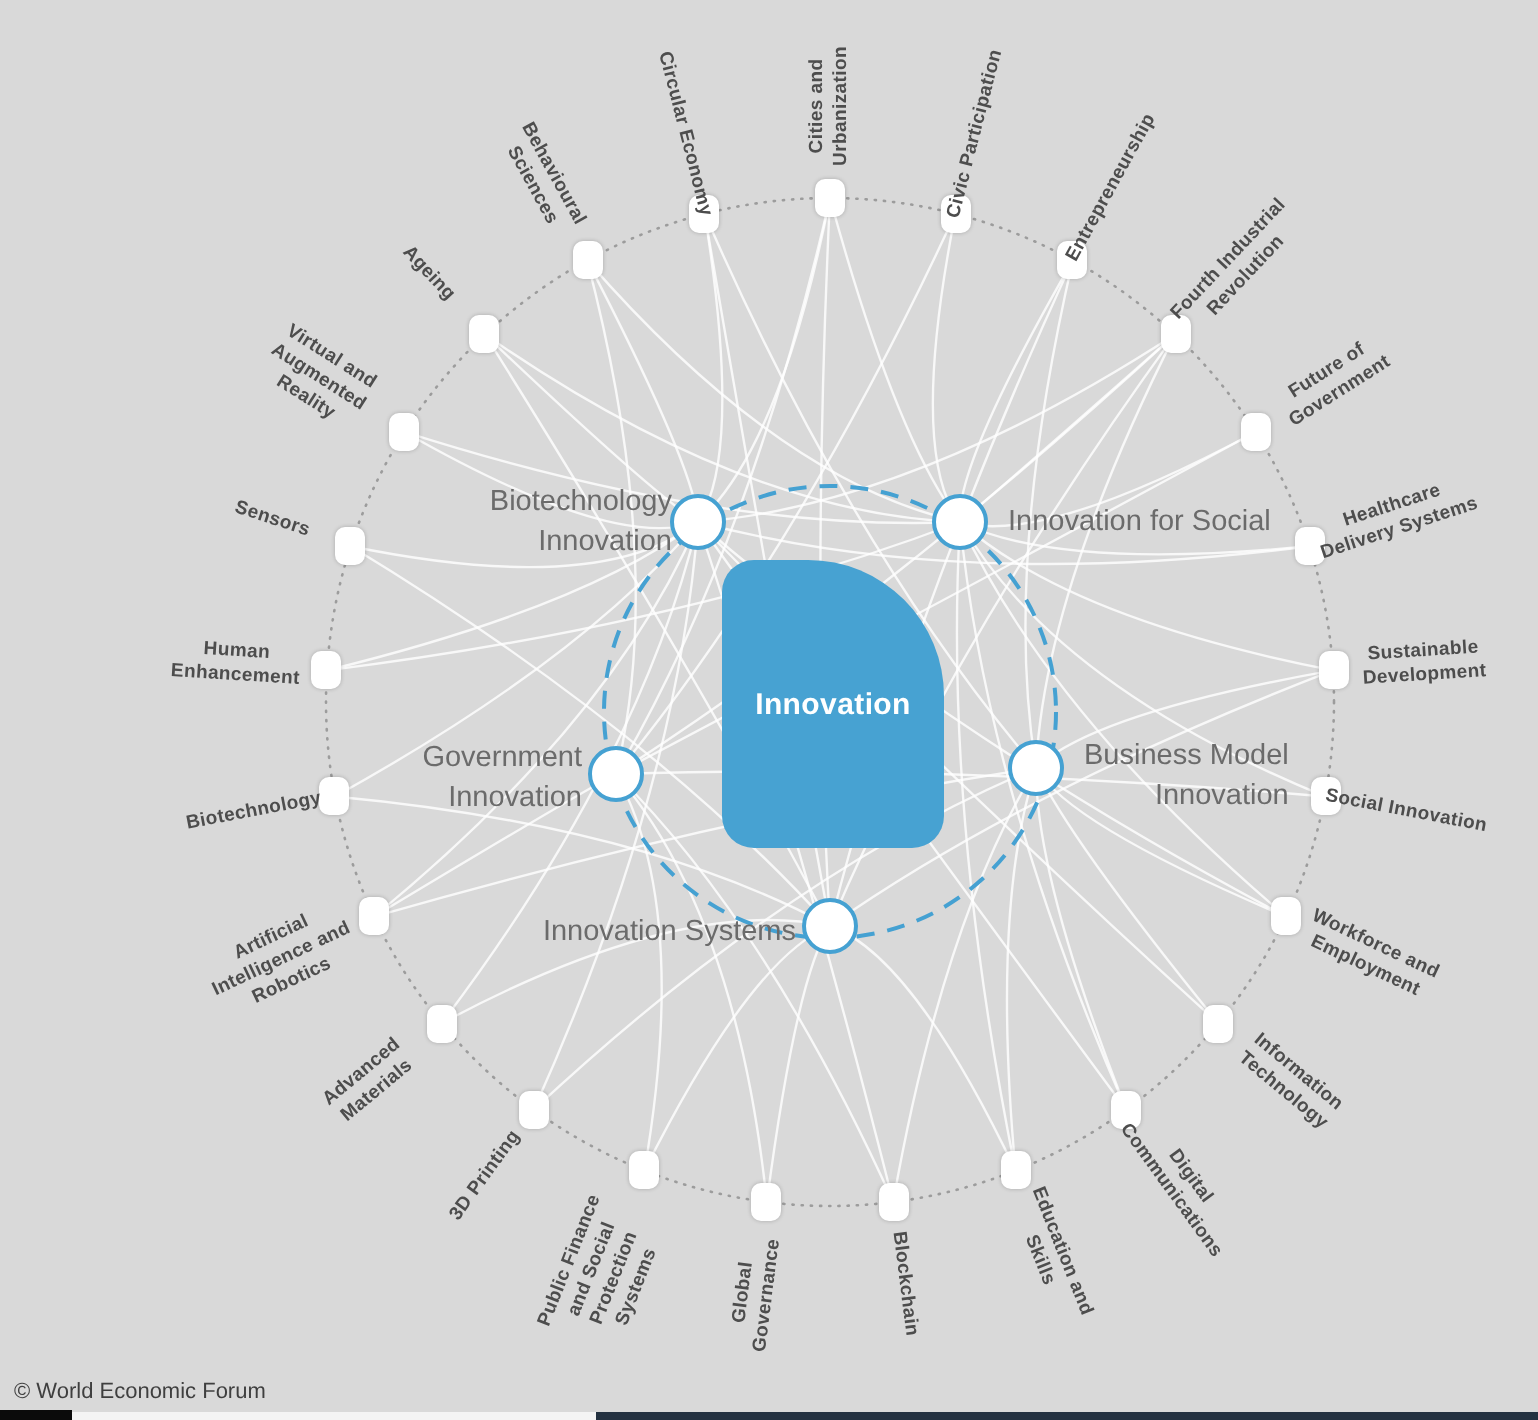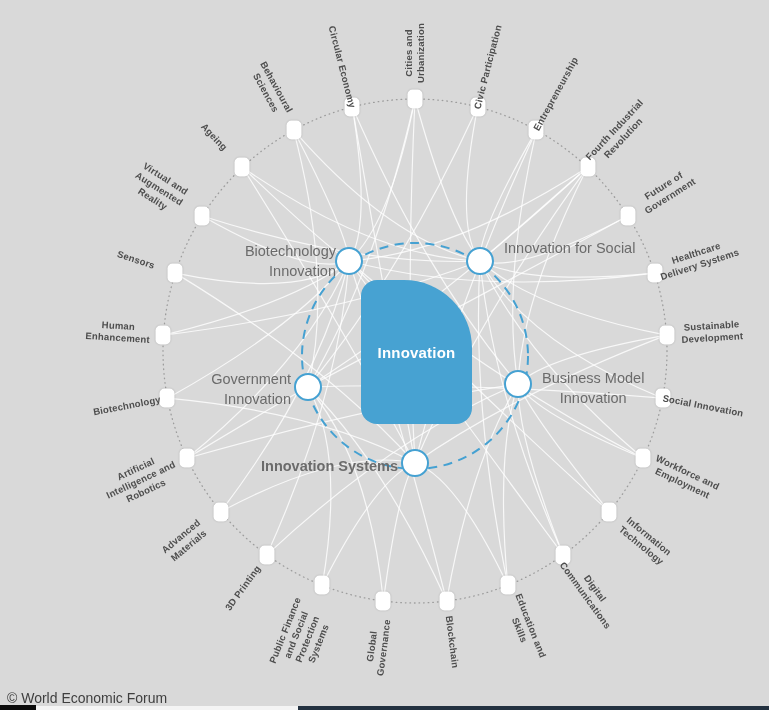--- a/index.html
+++ b/index.html
@@ -29,21 +29,21 @@
     text-align:center;white-space:nowrap;letter-spacing:.2px;
   }
   .inner-circle{
     position:absolute;width:28px;height:28px;border-radius:50%;
     background:#ffffff;box-sizing:border-box;transform:translate(-50%,-50%);
   }
   .inner-label{
     position:absolute;font-size:14.5px;line-height:20px;white-space:nowrap;
   }
   .copyright{
-    position:absolute;left:7px;top:690px;font-size:14px;color:#3f3f3f;z-index:4;
+    position:absolute;left:7px;top:690px;font-size:11px;color:#3f3f3f;z-index:4;
   }
   .footer-seg{position:absolute;bottom:0;height:5px;z-index:4;}
 </style>
 </head>
 <body>
 
 <div class="stage" style="background: rgb(217, 217, 217);">
   <svg class="web-svg" width="769" height="710">
       <circle cx="415" cy="351" r="252" fill="none" stroke="#9c9c9c" stroke-width="1.3" stroke-dasharray="0.6 4" stroke-linecap="round"></circle>
       <path d="M 415 99 Q 448.28457826480803 220.4251692147375 480 261" fill="none" stroke="#ffffff" stroke-width="1.2" opacity="0.8"></path>
@@ -238,35 +238,35 @@
       <div class="node-square" style="left: 352.33px; top: 106.917px;"></div>
       <div class="outer-label" style="left: 342.134px; top: 67.2051px; color: rgb(77, 77, 77); transform: translate(-50%, -50%) rotate(75.6deg);">
         <div>Circular Economy</div>
       </div>
       <div class="inner-circle" style="left: 349px; top: 261px; border: 2.5px solid rgb(69, 161, 210);"></div>
       <div class="inner-label" style="left: 336px; top: 261px; color: rgb(107, 107, 107); text-align: right; transform: translate(-100%, -50%);">
         <div>Biotechnology</div>
         <div>Innovation</div>
       </div>
       <div class="inner-circle" style="left: 480px; top: 261px; border: 2.5px solid rgb(69, 161, 210);"></div>
-      <div class="inner-label" style="left: 504px; top: 248px; color: rgb(107, 107, 107); text-align: left; transform: translate(0px, -50%);">
+      <div class="inner-label" style="left: 504px; top: 261px; color: rgb(107, 107, 107); text-align: left; transform: translate(0px, -50%);">
         <div>Innovation for Social</div>
       </div>
       <div class="inner-circle" style="left: 308px; top: 387px; border: 2.5px solid rgb(69, 161, 210);"></div>
       <div class="inner-label" style="left: 291px; top: 389px; color: rgb(107, 107, 107); text-align: right; transform: translate(-100%, -50%);">
         <div>Government</div>
         <div>Innovation</div>
       </div>
       <div class="inner-circle" style="left: 518px; top: 384px; border: 2.5px solid rgb(69, 161, 210);"></div>
-      <div class="inner-label" style="left: 542px; top: 388px; color: rgb(107, 107, 107); text-align: center; transform: translate(0px, -50%);">
+      <div class="inner-label" style="left: 542px; top: 388px; color: rgb(107, 107, 107); text-align: right; transform: translate(0px, -50%);">
         <div>Business Model</div>
         <div>Innovation</div>
       </div>
       <div class="inner-circle" style="left: 415px; top: 463px; border: 2.5px solid rgb(69, 161, 210);"></div>
-      <div class="inner-label" style="left: 398px; top: 466px; color: rgb(107, 107, 107); text-align: right; transform: translate(-100%, -50%); font-weight: bold;">
+      <div class="inner-label" style="left: 398px; top: 466px; color: rgb(107, 107, 107); text-align: right; transform: translate(-100%, -50%);">
         <div>Innovation Systems</div>
       </div>
     </div>
 
   <div class="copyright">© World Economic Forum</div>
 
   <div class="footer-seg" style="left: 0px; width: 36px; background: rgb(11, 11, 11);"></div>
   <div class="footer-seg" style="left: 36px; width: 262px; height: 4px; background: rgb(244, 244, 244);"></div>
   <div class="footer-seg" style="left: 298px; width: 471px; height: 4px; background: rgb(35, 49, 64);"></div>
 </div>

